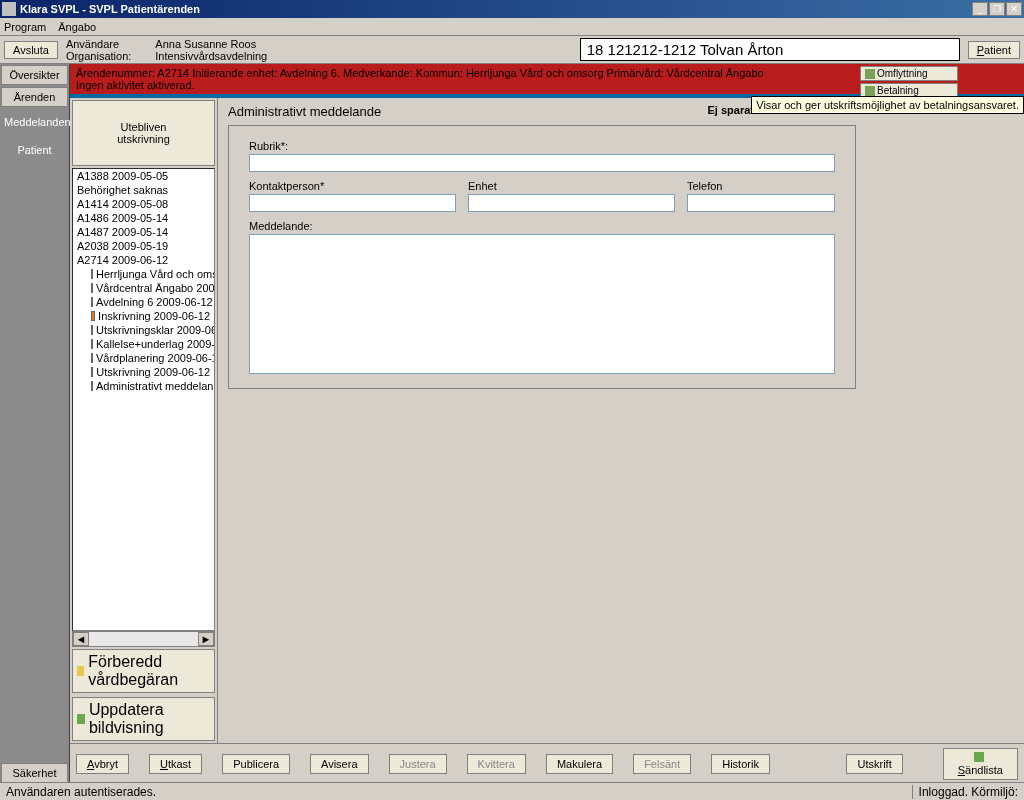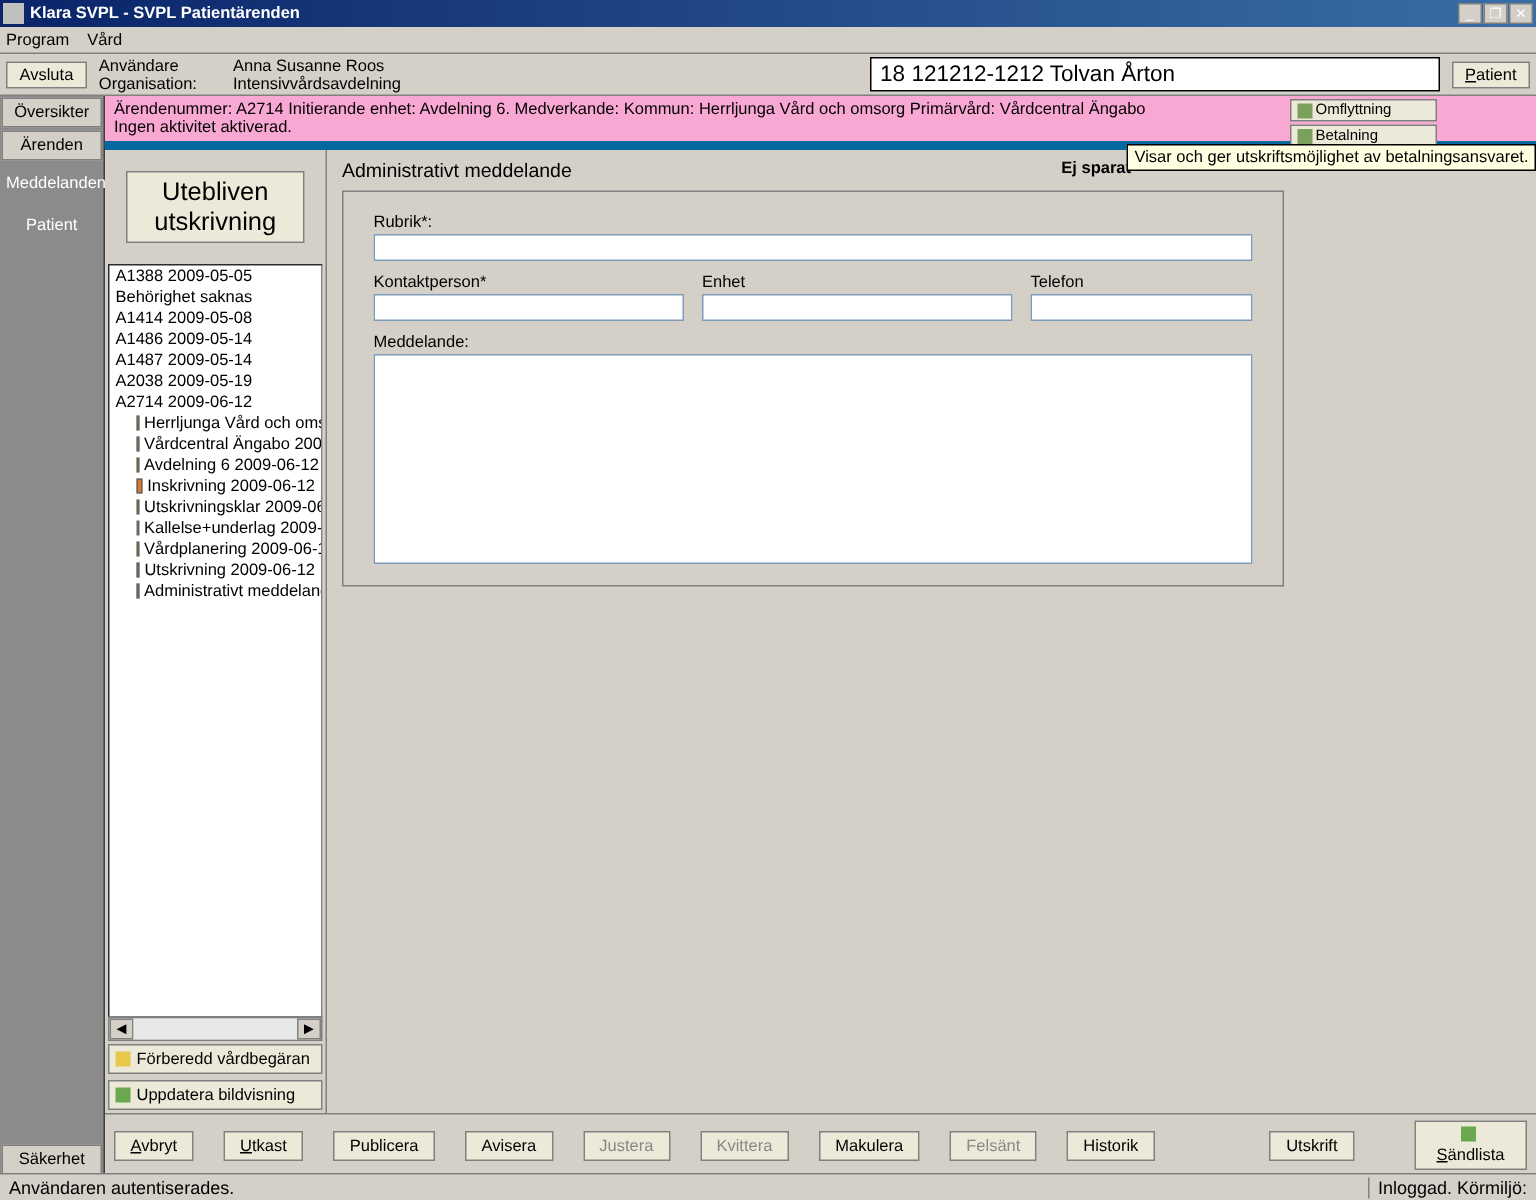--- a/index.html
+++ b/index.html
@@ -15,37 +15,37 @@
 .btn { background: #ece9d8; border: 1px solid #808080; padding: 2px 8px; cursor: pointer; font-size: 11px; }
 .userinfo { display: flex; gap: 24px; font-size: 11px; }
 .userinfo-col { display: flex; flex-direction: column; }
 .patient-box { border: 1px solid #000; background: #fff; padding: 2px 6px; font-size: 15px; min-width: 380px; }
 .main { display: flex; height: 720px; }
 .leftbar { width: 70px; background: #8b8b8b; display: flex; flex-direction: column; border-right: 1px solid #404040; }
 .leftbar-btn { background: #d4d0c8; border: 1px solid #808080; padding: 3px 4px; margin: 1px; text-align: center; cursor: pointer; font-size: 11px; }
 .leftbar-item { color: #fff; padding: 8px 4px; text-align: center; cursor: pointer; font-size: 11px; }
 .leftbar-spacer { flex: 1; }
 .content { flex: 1; display: flex; flex-direction: column; }
-.info-strip { background: #f9a8d4; border-bottom: 6px solid #0369a1; padding: 3px 6px; font-size: 11px; position: relative; }
+.info-strip { background: #b91c1c; border-bottom: 4px solid #0369a1; padding: 3px 6px; font-size: 11px; position: relative; }
 .action-btns { display: flex; gap: 2px; position: absolute; right: 4px; top: 2px; flex-wrap: wrap; width: 160px; }
 .action-btn { background: #ece9d8; border: 1px solid #808080; padding: 1px 4px; font-size: 10px; cursor: pointer; display: flex; align-items: center; gap: 2px; width: 98px; }
 .action-btn.disabled { color: #888; }
 .small-icon { width: 10px; height: 10px; display: inline-block; }
 .tooltip { position: absolute; right: 0; top: 32px; background: #ffffe1; border: 1px solid #000; padding: 2px 4px; font-size: 11px; z-index: 100; }
 .body-area { flex: 1; display: flex; background: #d4d0c8; }
 .tree-panel { width: 148px; background: #d4d0c8; border-right: 1px solid #808080; display: flex; flex-direction: column; }
-.tree-header-btn { background: #ece9d8; border: 1px solid #808080; padding: 3px; margin: 14px; text-align: center; cursor: pointer; font-size: 17px; }
+.tree-header-btn { background: #ece9d8; border: 1px solid #808080; padding: 20px; margin: 2px; text-align: center; cursor: pointer; font-size: 11px; }
 .tree-list { flex: 1; background: #fff; overflow: auto; border: 1px inset #808080; margin: 0 2px; }
 .tree-item { padding: 1px 4px; font-size: 11px; white-space: nowrap; cursor: pointer; }
 .tree-item.sub { padding-left: 18px; display: flex; align-items: center; gap: 3px; }
 .ti-icon { width: 10px; height: 10px; display: inline-block; }
 .tree-scroll { height: 16px; background: #d4d0c8; border: 1px solid #808080; margin: 0 2px; display: flex; }
 .scroll-btn { width: 16px; height: 14px; background: #d4d0c8; border: 1px solid #808080; cursor: pointer; display: flex; align-items: center; justify-content: center; }
 .scroll-track { flex: 1; background: #e8e8e8; }
-.tree-footer-btn { background: #ece9d8; border: 1px solid #808080; padding: 3px 4px; margin: 2px; cursor: pointer; font-size: 11px; display: flex; align-items: center; gap: 4px; }
+.tree-footer-btn { background: #ece9d8; border: 1px solid #808080; padding: 3px 4px; margin: 2px; cursor: pointer; font-size: 16px; display: flex; align-items: center; gap: 4px; }
 .form-area { flex: 1; padding: 4px 10px; background: #d4d0c8; position: relative; }
 .form-title-row { display: flex; justify-content: space-between; padding: 2px 0 6px; }
 .form-title { font-size: 13px; }
 .form-status { font-weight: bold; }
 .version { position: absolute; right: 10px; top: 2px; font-size: 11px; }
 .form-box { border: 1px solid #808080; background: #d4d0c8; padding: 14px 20px; width: 628px; }
 .form-row { display: flex; gap: 12px; margin-bottom: 8px; }
 .form-field { display: flex; flex-direction: column; flex: 1; }
 .form-field label { font-size: 11px; margin-bottom: 2px; }
 .form-field input { border: 1px solid #7f9db9; padding: 2px; font-size: 11px; background: #fff; }
@@ -66,21 +66,21 @@
   <span class="titlebar-text">Klara SVPL - SVPL Patientärenden</span>
   <div class="tb-btns">
     <div class="tb-btn">_</div>
     <div class="tb-btn">❐</div>
     <div class="tb-btn">✕</div>
   </div>
 </div>
 
 <div class="menubar">
   <span>Program</span>
-  <span>Vård</span>
+  <span>Ängabo</span>
 </div>
 
 <div class="toolbar">
   <button class="btn">Avsluta</button>
   <div class="userinfo">
     <div class="userinfo-col">
       <span>Användare</span>
       <span>Organisation:</span>
     </div>
     <div class="userinfo-col">

